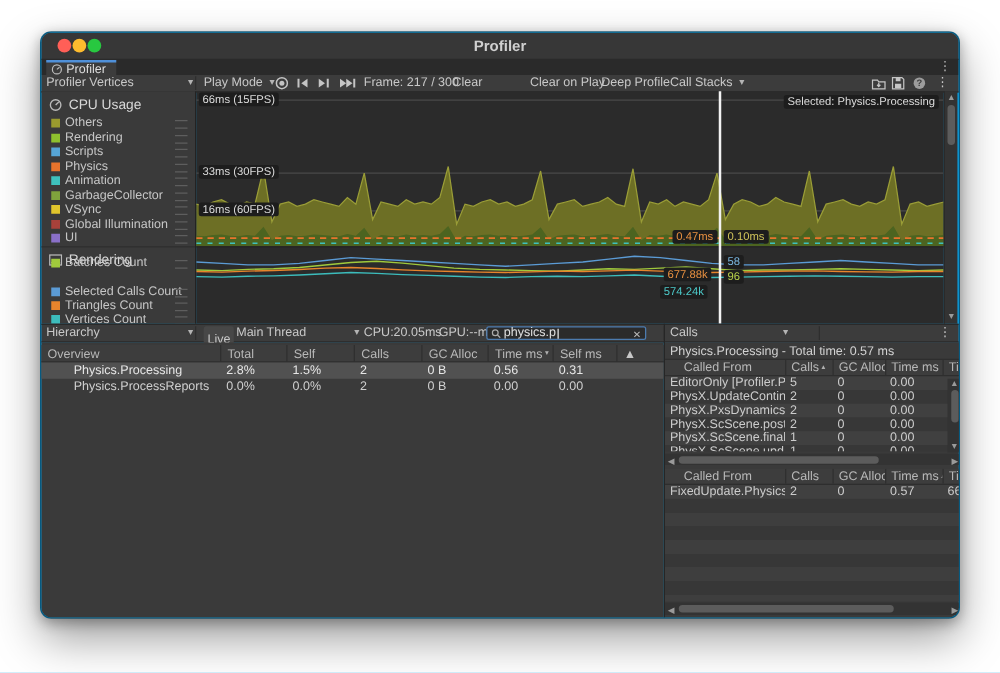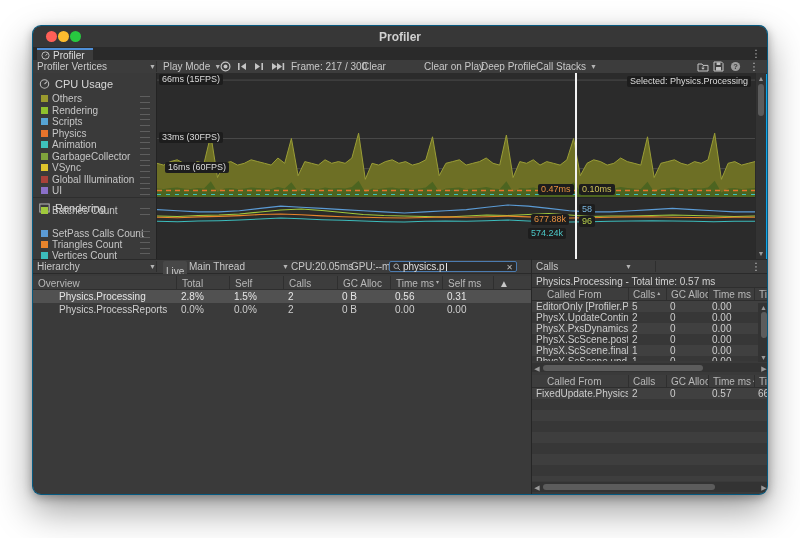--- a/index.html
+++ b/index.html
@@ -224,21 +224,21 @@
       </span>
       <span>Rendering</span>
     </div>
     <div class="leg" style="top:132px;">
           <span class="sw" style="background-color: rgb(160, 201, 60);"></span>
           <span>Batches Count</span>
           <span class="handle"></span>
         </div>
     <div class="leg" style="top:155px;">
           <span class="sw" style="background-color: rgb(91, 155, 213);"></span>
-          <span>SetPass Calls Count</span>
+          <span>Selected Calls Count</span>
           <span class="handle"></span>
         </div>
     <div class="leg" style="top:166px;">
           <span class="sw" style="background-color: rgb(232, 132, 44);"></span>
           <span>Triangles Count</span>
           <span class="handle"></span>
         </div>
     <div class="leg" style="top:177px;">
           <span class="sw" style="background-color: rgb(60, 188, 188);"></span>
           <span>Vertices Count</span>
@@ -260,21 +260,21 @@
     <div class="abs" style="left:0;top:124px;width:598px;height:1px;background:#242424;"></div>
     <svg id="render-svg" class="abs" style="left:0;top:125px;" width="598" height="61">
           <polyline points="0.0,11.6 20.6,12.7 41.2,13.9 61.9,13.9 82.5,12.7 103.1,10.4 123.7,8.1 144.3,9.3 165.0,10.4 185.6,11.6 206.2,12.7 226.8,13.9 247.4,15.0 268.1,13.9 288.7,12.7 309.3,11.6 329.9,9.3 350.6,7.0 371.2,8.1 391.8,10.4 412.4,12.7 433.0,13.9 453.7,13.9 474.3,12.7 494.9,11.6 515.5,10.4 536.1,11.6 556.8,12.7 577.4,13.9 598.0,13.9" fill="none" stroke="#5b9bd5" stroke-width="1.1"></polyline>
           <polyline points="0.0,18.0 20.6,18.5 41.2,17.5 61.9,17.0 82.5,16.0 103.1,14.0 123.7,12.0 144.3,11.0 165.0,12.5 185.6,14.5 206.2,16.5 226.8,17.5 247.4,18.0 268.1,18.5 288.7,19.0 309.3,18.0 329.9,17.0 350.6,17.5 371.2,16.5 391.8,15.5 412.4,17.0 433.0,18.5 453.7,18.0 474.3,18.0 494.9,17.5 515.5,17.0 536.1,17.5 556.8,18.0 577.4,18.5 598.0,18.0" fill="none" stroke="#a0c93c" stroke-width="1.1"></polyline>
           <polyline points="0.0,19.2 20.6,19.7 41.2,18.9 61.9,18.4 82.5,17.6 103.1,16.5 123.7,16.0 144.3,16.8 165.0,17.9 185.6,18.7 206.2,19.2 226.8,19.7 247.4,20.0 268.1,19.5 288.7,18.9 309.3,19.2 329.9,18.7 350.6,18.1 371.2,18.9 391.8,19.5 412.4,20.0 433.0,19.7 453.7,19.2 474.3,18.9 494.9,18.7 515.5,19.2 536.1,19.5 556.8,19.7 577.4,19.2 598.0,19.2" fill="none" stroke="#e8842c" stroke-width="1.1"></polyline>
           <polyline points="0.0,23.3 20.6,23.7 41.2,23.0 61.9,22.7 82.5,22.0 103.1,21.0 123.7,20.0 144.3,20.7 165.0,21.7 185.6,22.3 206.2,23.0 226.8,23.7 247.4,24.0 268.1,23.3 288.7,23.0 309.3,23.3 329.9,22.7 350.6,22.0 371.2,23.0 391.8,23.7 412.4,24.0 433.0,23.7 453.7,23.3 474.3,23.0 494.9,22.7 515.5,23.0 536.1,23.3 556.8,23.7 577.4,23.3 598.0,23.3" fill="none" stroke="#3cbcbc" stroke-width="1.1"></polyline>
         </svg>
 
     <div class="badge" style="left:2px;top:1px;">66ms (15FPS)</div>
     <div class="badge" style="left:2px;top:59px;">33ms (30FPS)</div>
-    <div class="badge" style="left:8px;top:89px;">16ms (60FPS)</div>
+    <div class="badge" style="left:2px;top:89px;">16ms (60FPS)</div>
 
     <div class="selline" style="left:418px;top:0;height:186px;"></div>
 
     <div class="badge" style="right:4px;top:3px;">Selected: Physics.Processing</div>
 
     <div class="badge" style="left: 381px; top: 111px; text-align: right; color: rgb(232, 144, 64);">0.47ms</div>
     <div class="badge" style="left: 422px; top: 111px; color: rgb(207, 195, 90);">0.10ms</div>
 
     <div class="badge" style="left: 422px; top: 131px; color: rgb(122, 182, 224);">58</div>
     <div class="badge" style="left: 374px; top: 141px; color: rgb(232, 144, 64);">677.88k</div>

